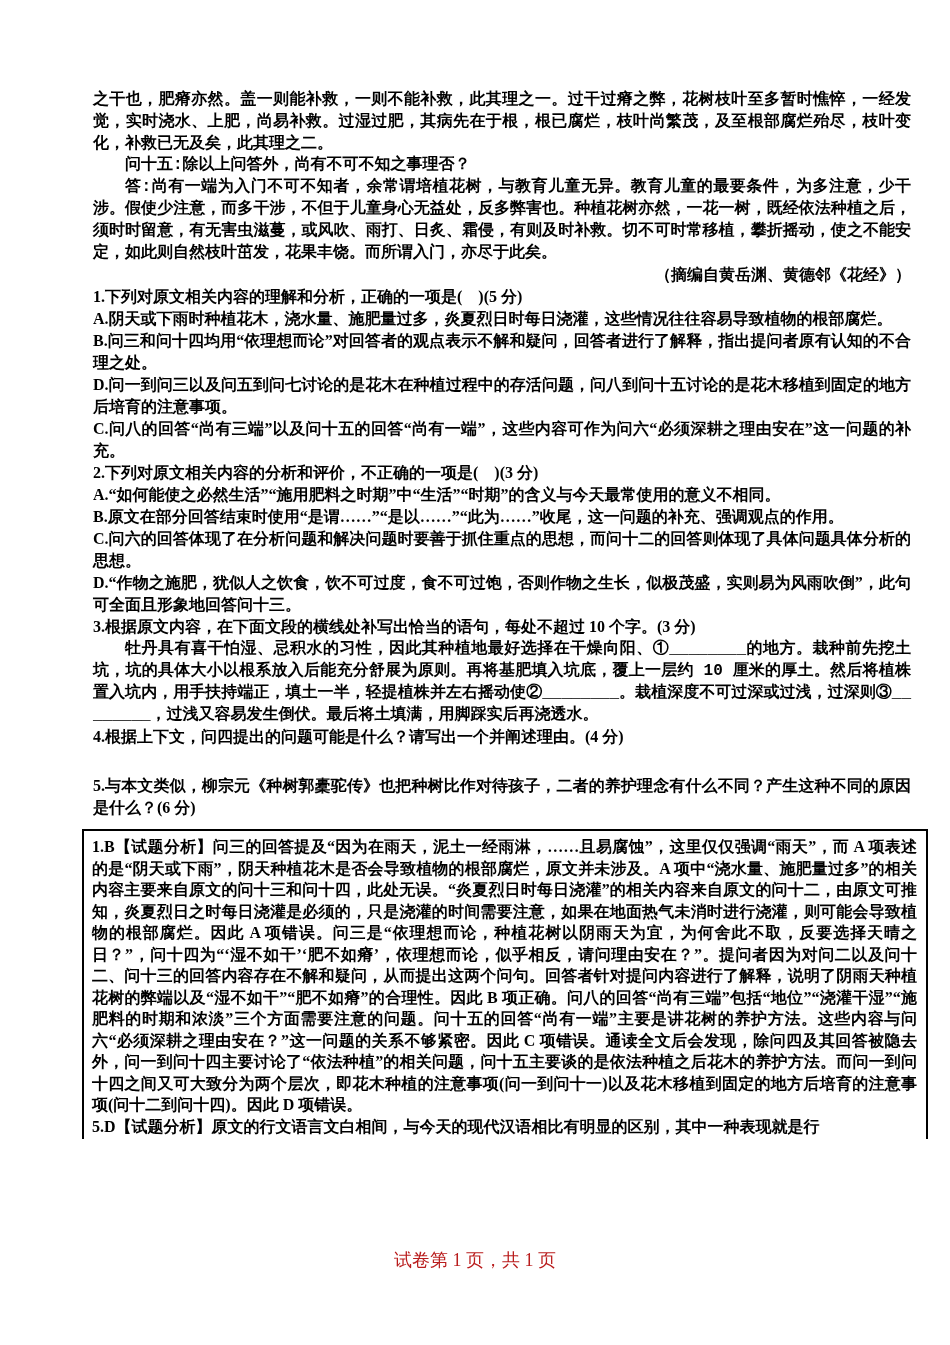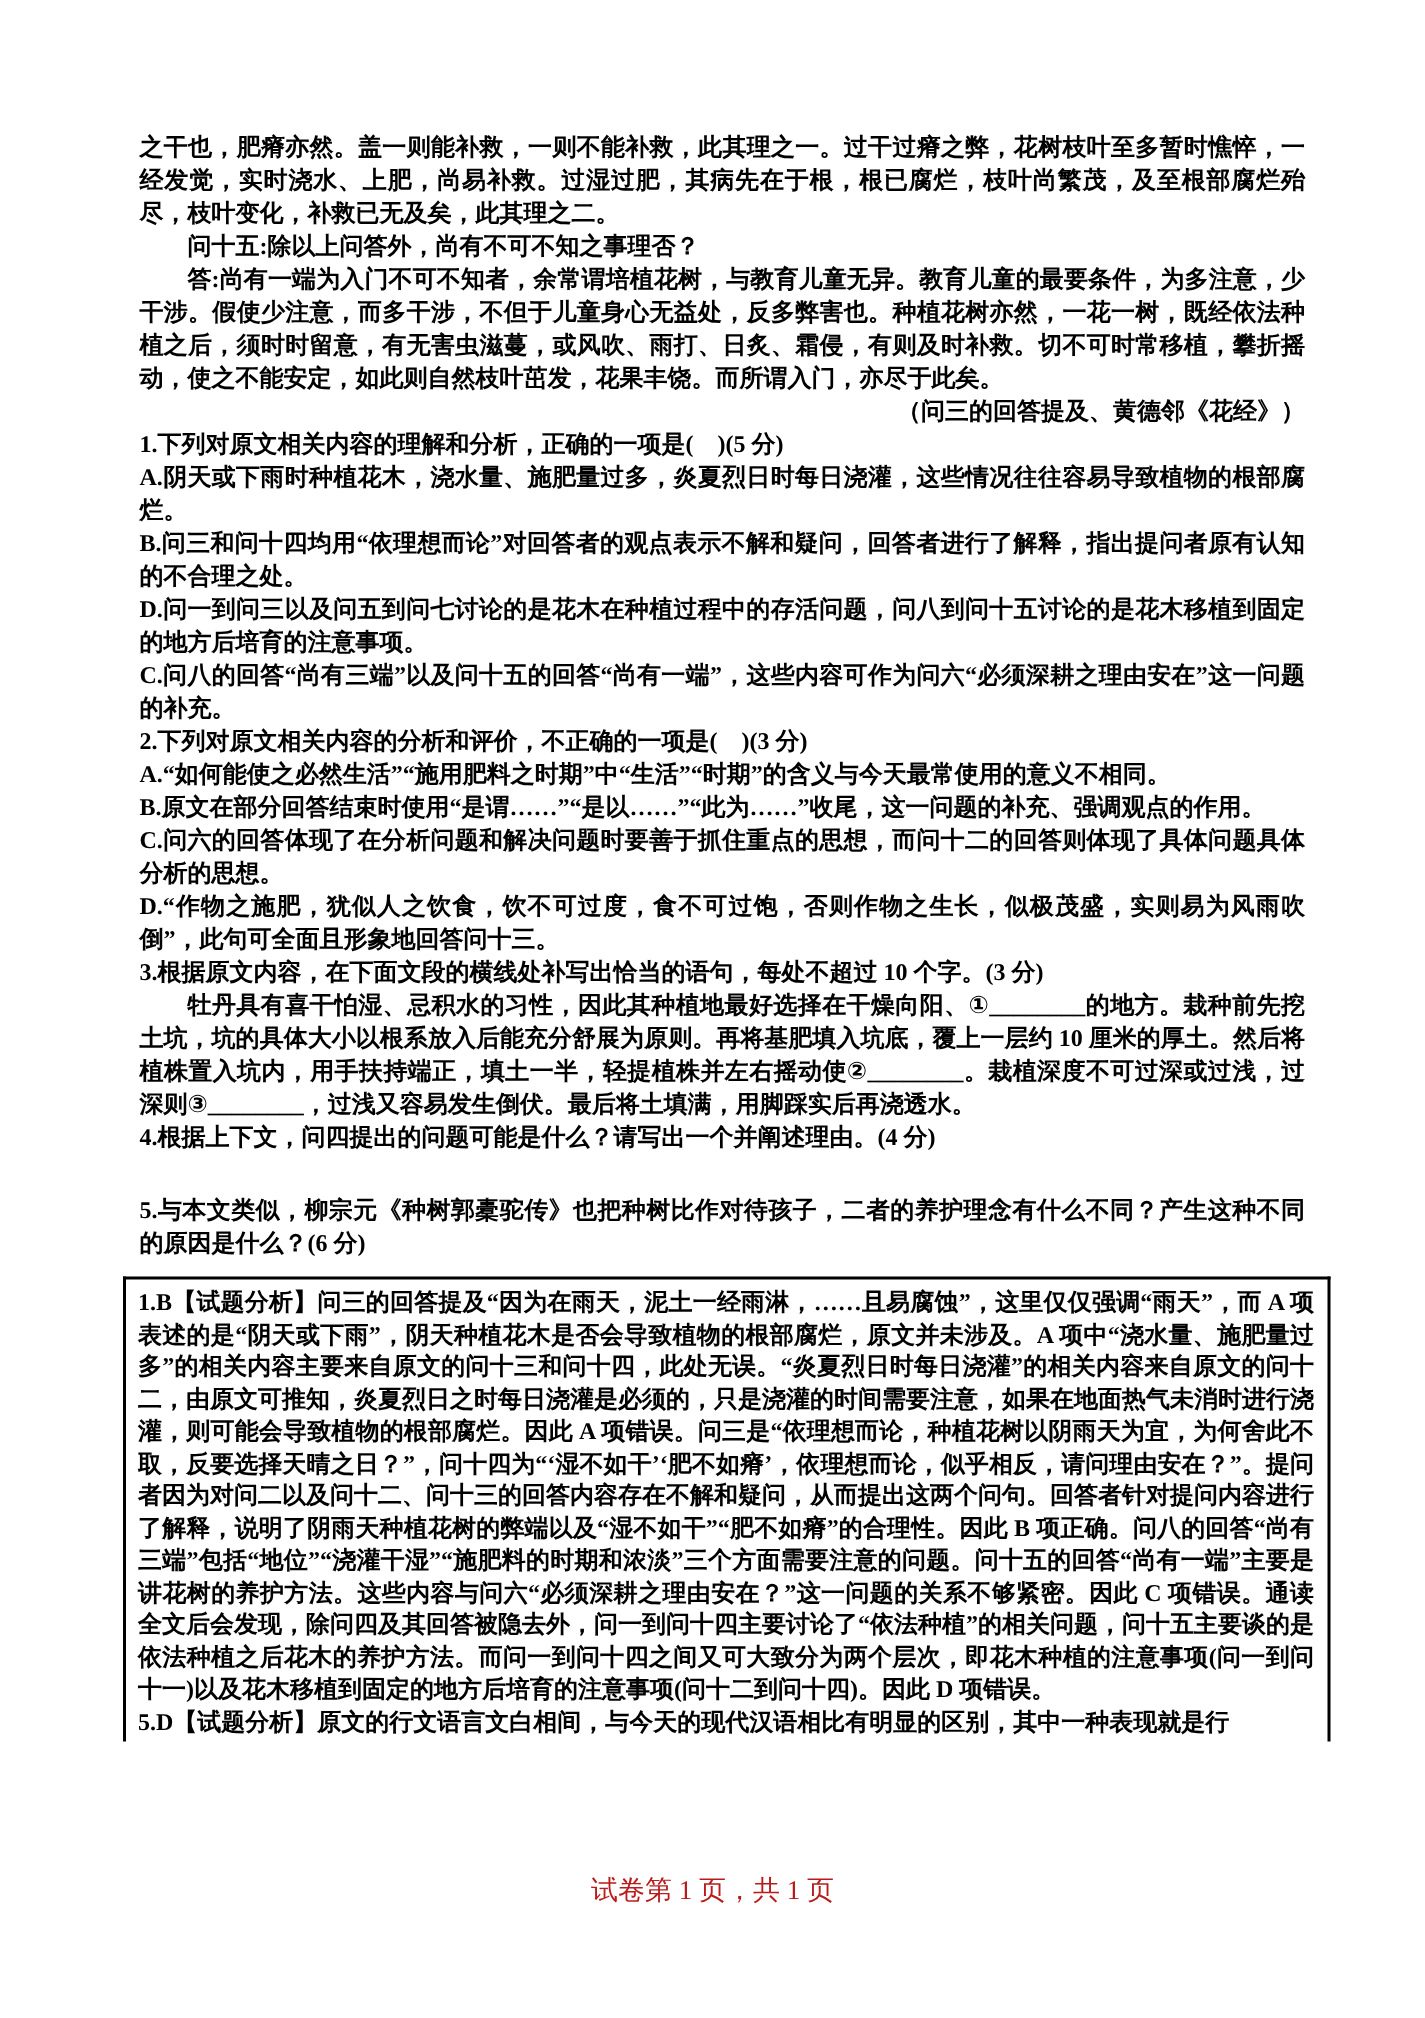--- a/index.html
+++ b/index.html
@@ -5,31 +5,31 @@
   html, body { margin: 0; padding: 0; background: #ffffff; }
   .page {
     position: relative;
     width: 950px;
     height: 1345px;
     background: #ffffff;
     color: #000000;
     font-family: "Liberation Serif", "DejaVu Sans", sans-serif;
     overflow: hidden;
   }
-  .content { padding: 88px 80px 0 93px; }
+  .content { padding: 88px 39px 0 93px; }
   p.line {
     margin: 0;
     font-size: 16px;
     line-height: 22px;
     text-align: justify;
     text-justify: inter-ideograph;
     word-break: break-all;
     font-weight: 600;
   }
-  p.indent { text-indent: 2em; }
+  p.indent { text-indent: 2em; font-family: Liberation Mono, monospace; }
   p.gap-before { margin-top: 27px; }
   .attribution {
     font-size: 16px;
     line-height: 22px;
     font-weight: 600;
     text-align: right;
     margin: 0;
   }
   .answer-box {
     margin: 10px -17px 0 -11px;
@@ -52,21 +52,21 @@
 </head>
 <body>
 
 <div class="page">
   <div class="content">
     <div>
         <p class="line">之干也，肥瘠亦然。盖一则能补救，一则不能补救，此其理之一。过干过瘠之弊，花树枝叶至多暂时憔悴，一经发觉，实时浇水、上肥，尚易补救。过湿过肥，其病先在于根，根已腐烂，枝叶尚繁茂，及至根部腐烂殆尽，枝叶变化，补救已无及矣，此其理之二。</p>
         <p class="line indent">问十五:除以上问答外，尚有不可不知之事理否？</p>
         <p class="line indent">答:尚有一端为入门不可不知者，余常谓培植花树，与教育儿童无异。教育儿童的最要条件，为多注意，少干涉。假使少注意，而多干涉，不但于儿童身心无益处，反多弊害也。种植花树亦然，一花一树，既经依法种植之后，须时时留意，有无害虫滋蔓，或风吹、雨打、日炙、霜侵，有则及时补救。切不可时常移植，攀折摇动，使之不能安定，如此则自然枝叶茁发，花果丰饶。而所谓入门，亦尽于此矣。</p>
       </div>
-    <p class="attribution">（问三的回答提及、黄德邻《花经》）</p>
+    <p class="attribution">（摘编自黄岳渊、黄德邻《花经》）</p>
     <div>
         <p class="line">1.下列对原文相关内容的理解和分析，正确的一项是(　)(5 分)</p>
         <p class="line">A.阴天或下雨时种植花木，浇水量、施肥量过多，炎夏烈日时每日浇灌，这些情况往往容易导致植物的根部腐烂。</p>
         <p class="line">B.问三和问十四均用“依理想而论”对回答者的观点表示不解和疑问，回答者进行了解释，指出提问者原有认知的不合理之处。</p>
         <p class="line">D.问一到问三以及问五到问七讨论的是花木在种植过程中的存活问题，问八到问十五讨论的是花木移植到固定的地方后培育的注意事项。</p>
         <p class="line">C.问八的回答“尚有三端”以及问十五的回答“尚有一端”，这些内容可作为问六“必须深耕之理由安在”这一问题的补充。</p>
         <p class="line">2.下列对原文相关内容的分析和评价，不正确的一项是(　)(3 分)</p>
         <p class="line">A.“如何能使之必然生活”“施用肥料之时期”中“生活”“时期”的含义与今天最常使用的意义不相同。</p>
         <p class="line">B.原文在部分回答结束时使用“是谓……”“是以……”“此为……”收尾，这一问题的补充、强调观点的作用。</p>
         <p class="line">C.问六的回答体现了在分析问题和解决问题时要善于抓住重点的思想，而问十二的回答则体现了具体问题具体分析的思想。</p>

